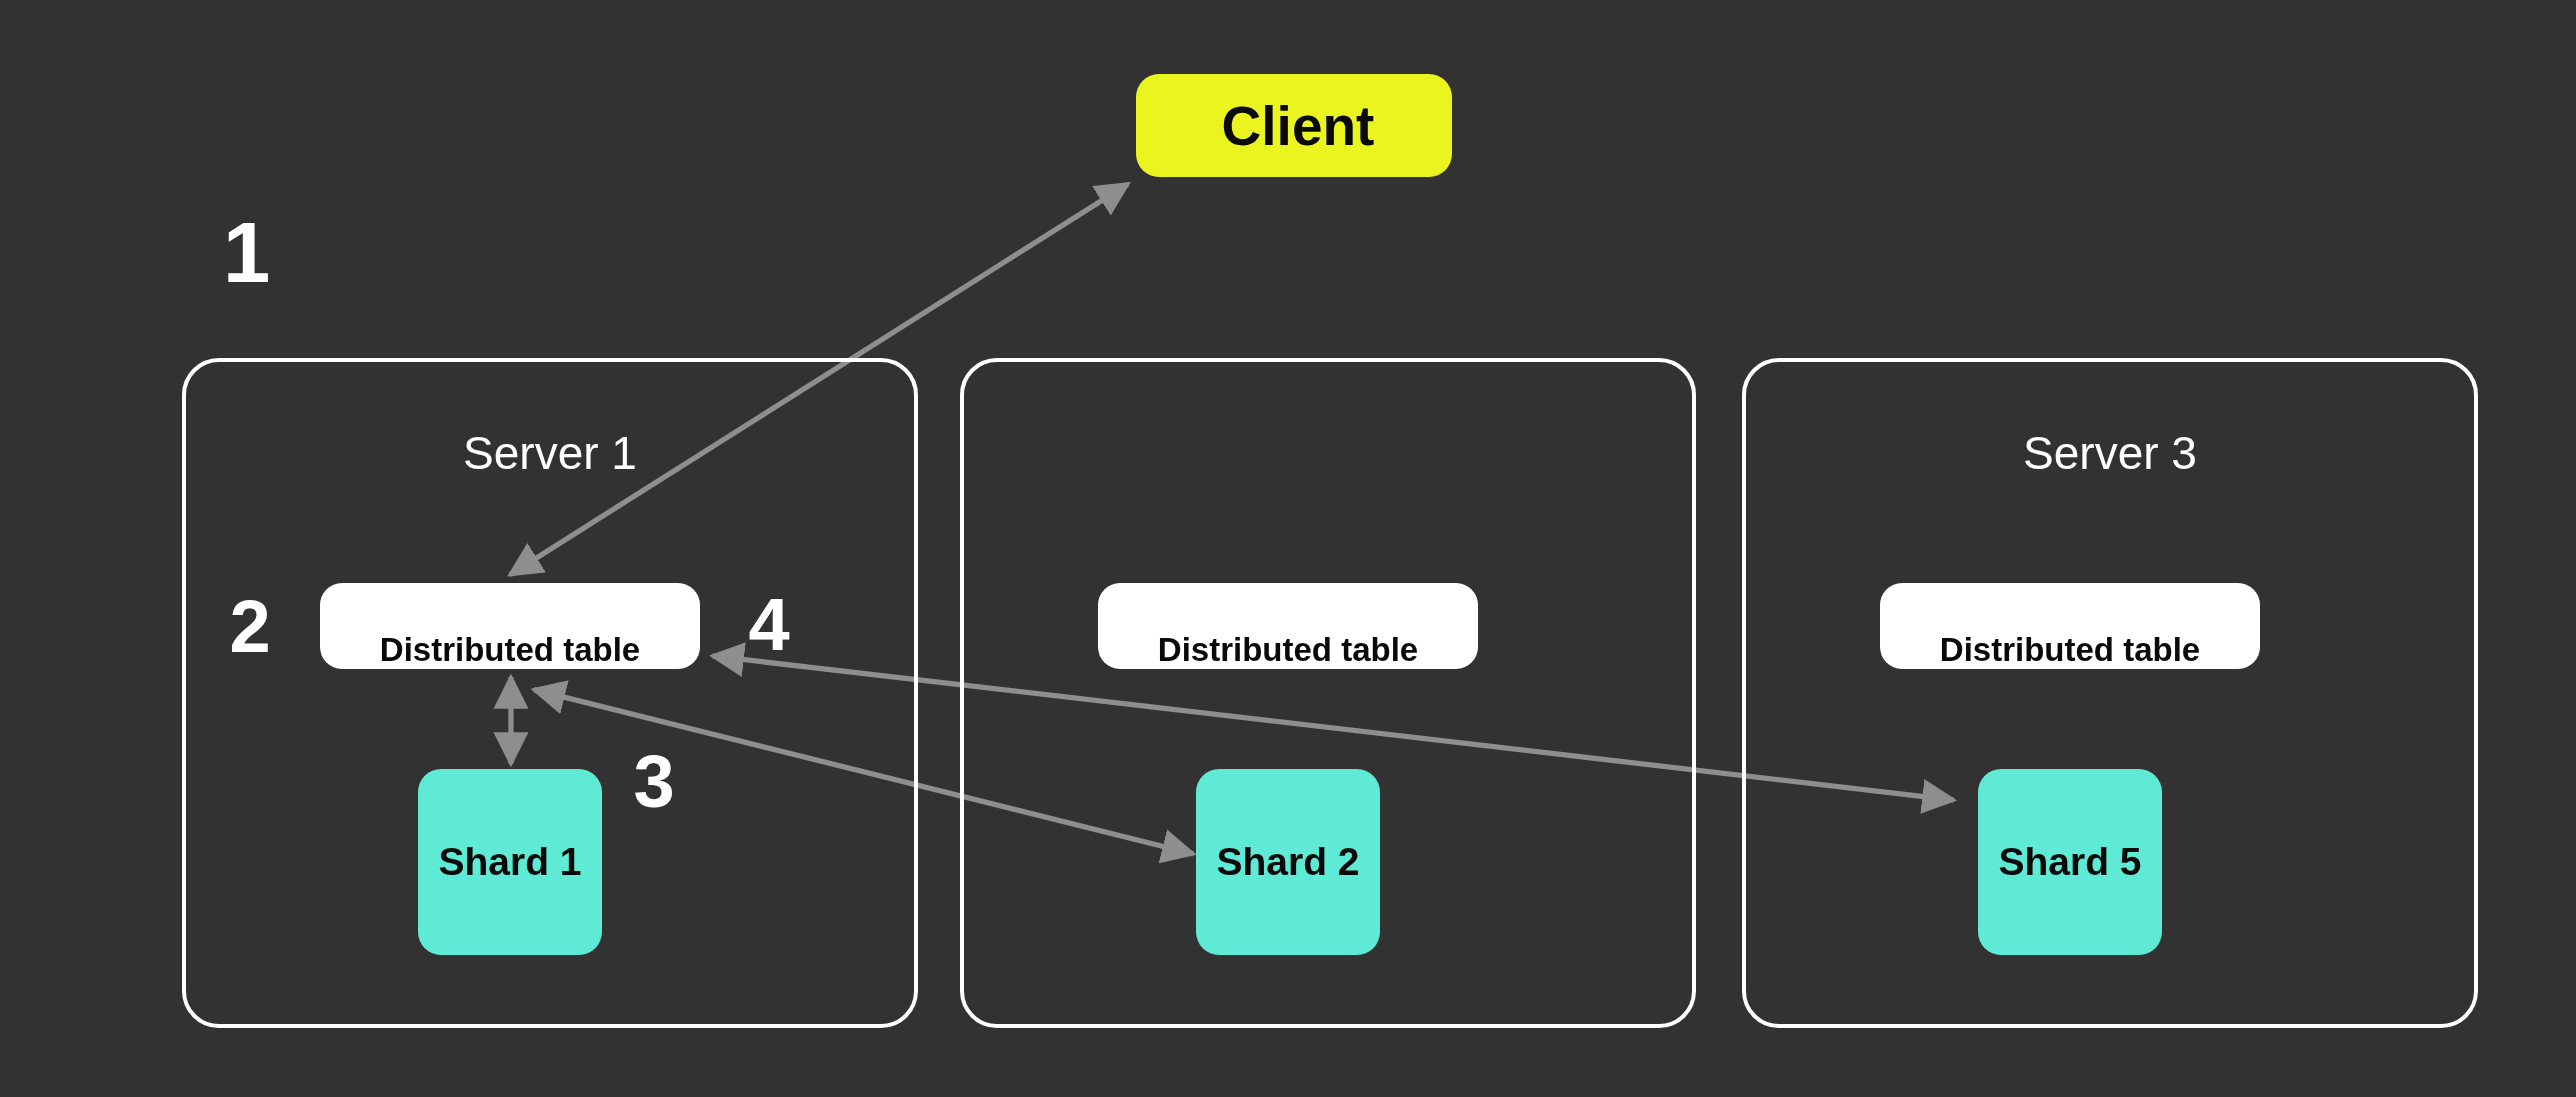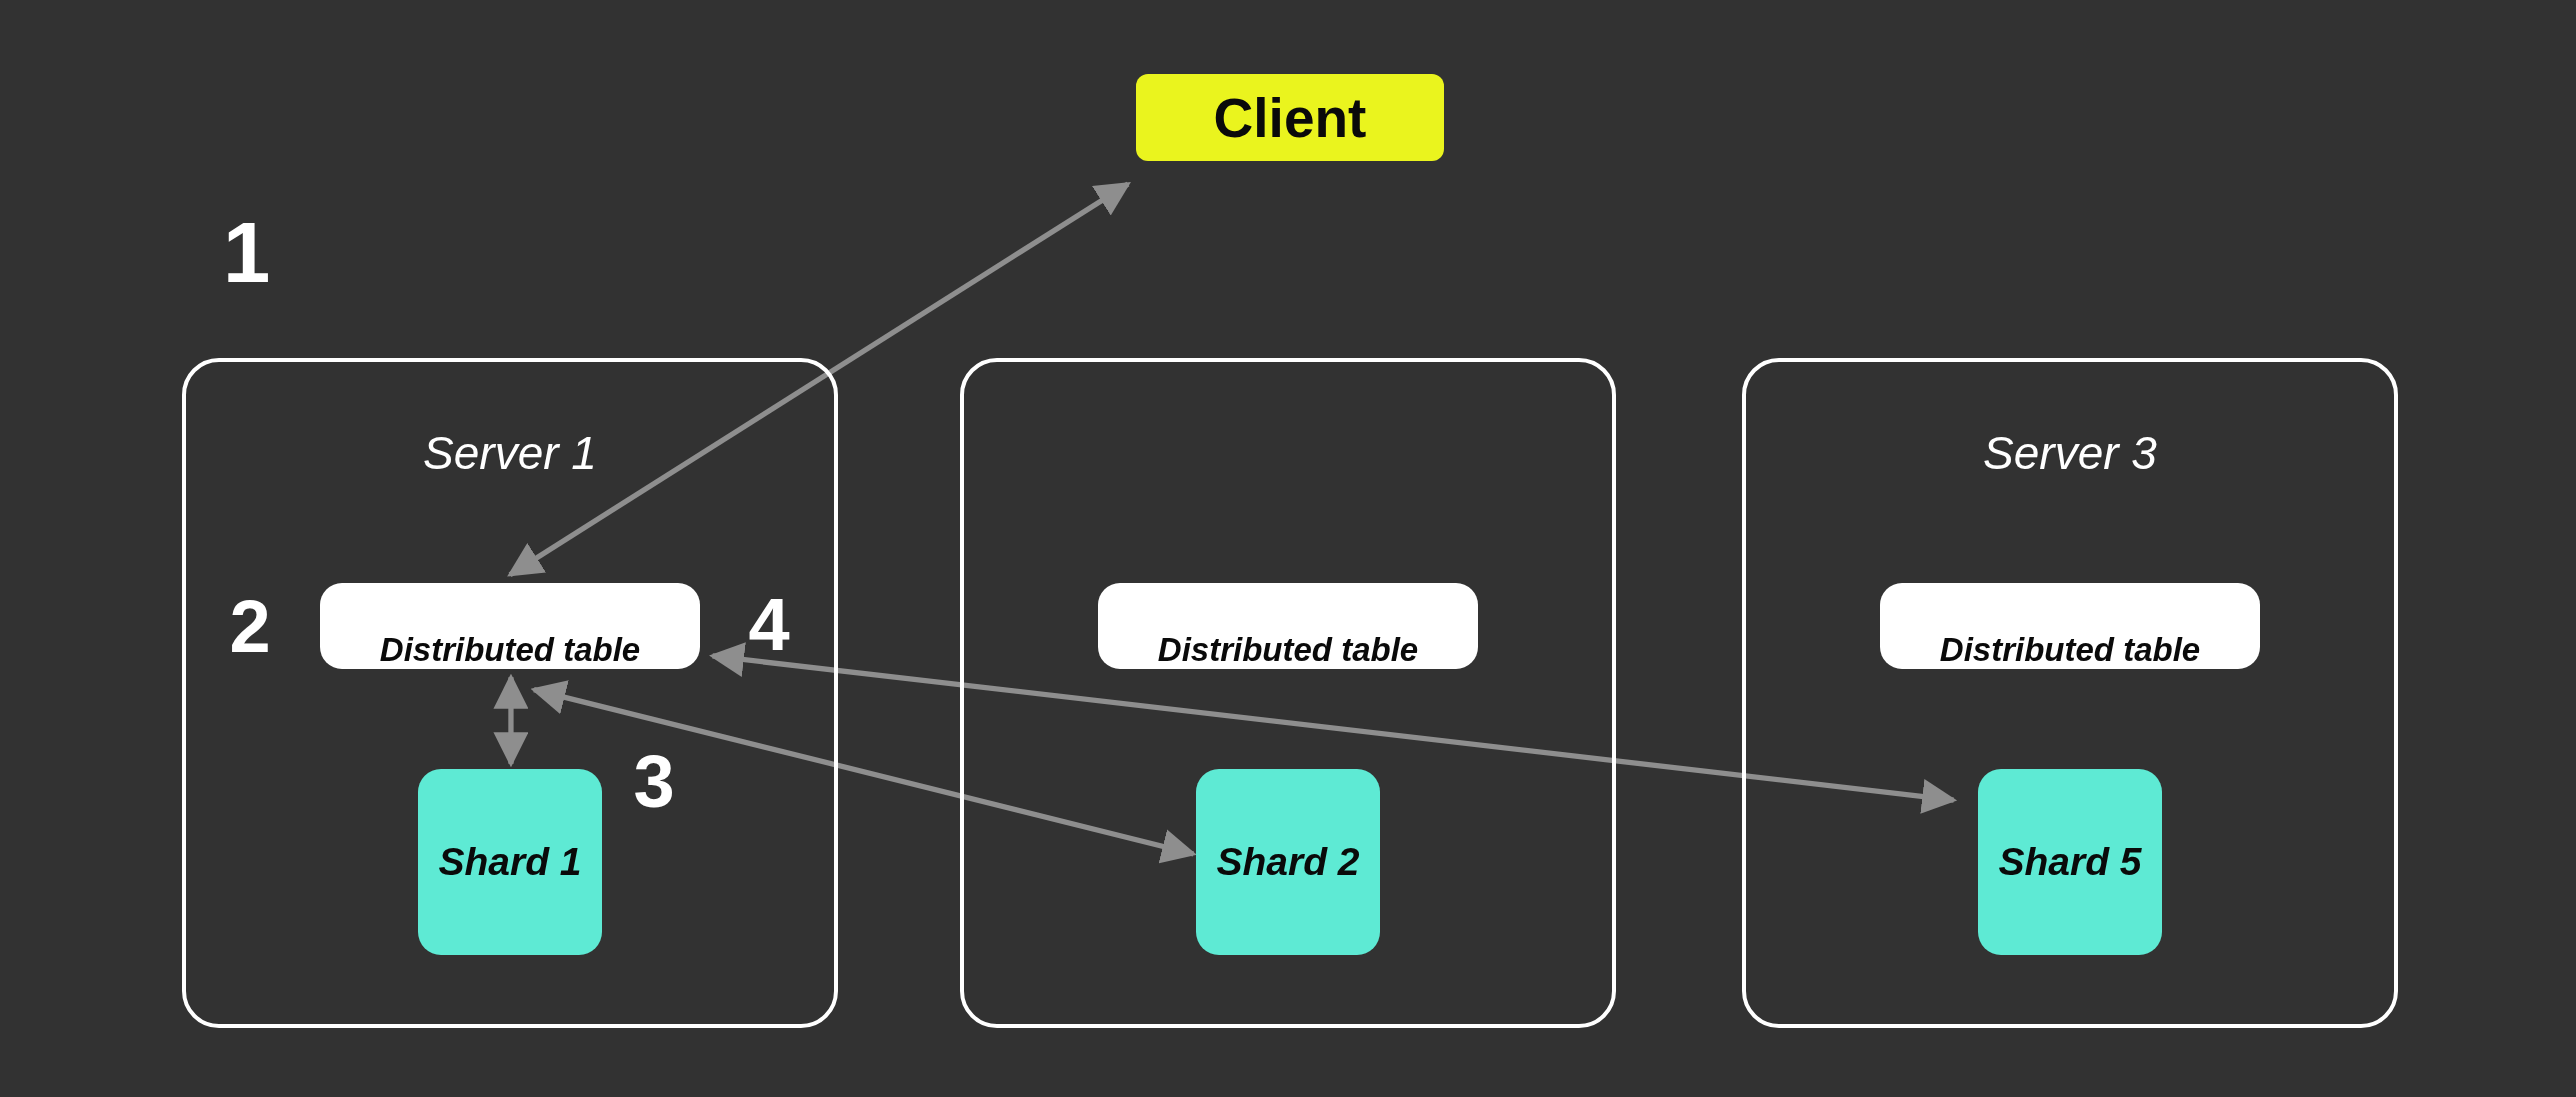--- a/index.html
+++ b/index.html
@@ -29,30 +29,31 @@
   .arrows marker path {
     fill: #8E8E8E;
   }
 
   
   .client-box {
     position: absolute;
     left: 1136px;
     top: 74px;
     width: 308px;
-    height: 87px;
+    height: 103px;
     background: #EAF41E;
-    border-radius: 12px;
+    border-radius: 23px;
     display: flex;
     align-items: center;
     justify-content: center;
     color: #0A0A0A;
     font-size: 55px;
     font-weight: 700;
     z-index: 3;
+    padding-left: 8px;
   }
 
   
   .annotation {
     position: absolute;
     left: 223px;
     top: 210px;
     display: flex;
     align-items: baseline;
     gap: 37px;
@@ -82,27 +83,26 @@
     z-index: 2;
   }
   .step-2 { left: 206px; top: 590px; }
   .step-4 { left: 725px; top: 588px; }
   .step-3 { left: 610px; top: 745px; }
 
   
   .server {
     position: absolute;
     top: 358px;
-    width: 656px;
+    width: 736px;
     height: 670px;
     border: 4.4px solid #FFFFFF;
     border-radius: 37px;
     box-sizing: border-box;
     z-index: 1;
-    font-style: italic;
   }
   .server-1 { left: 182px; }
   .server-2 { left: 960px; }
   .server-3 { left: 1726px; margin-left: 16px; }
 
   .server-title {
     position: absolute;
     left: 0;
     top: 64px;
     width: 100%;

